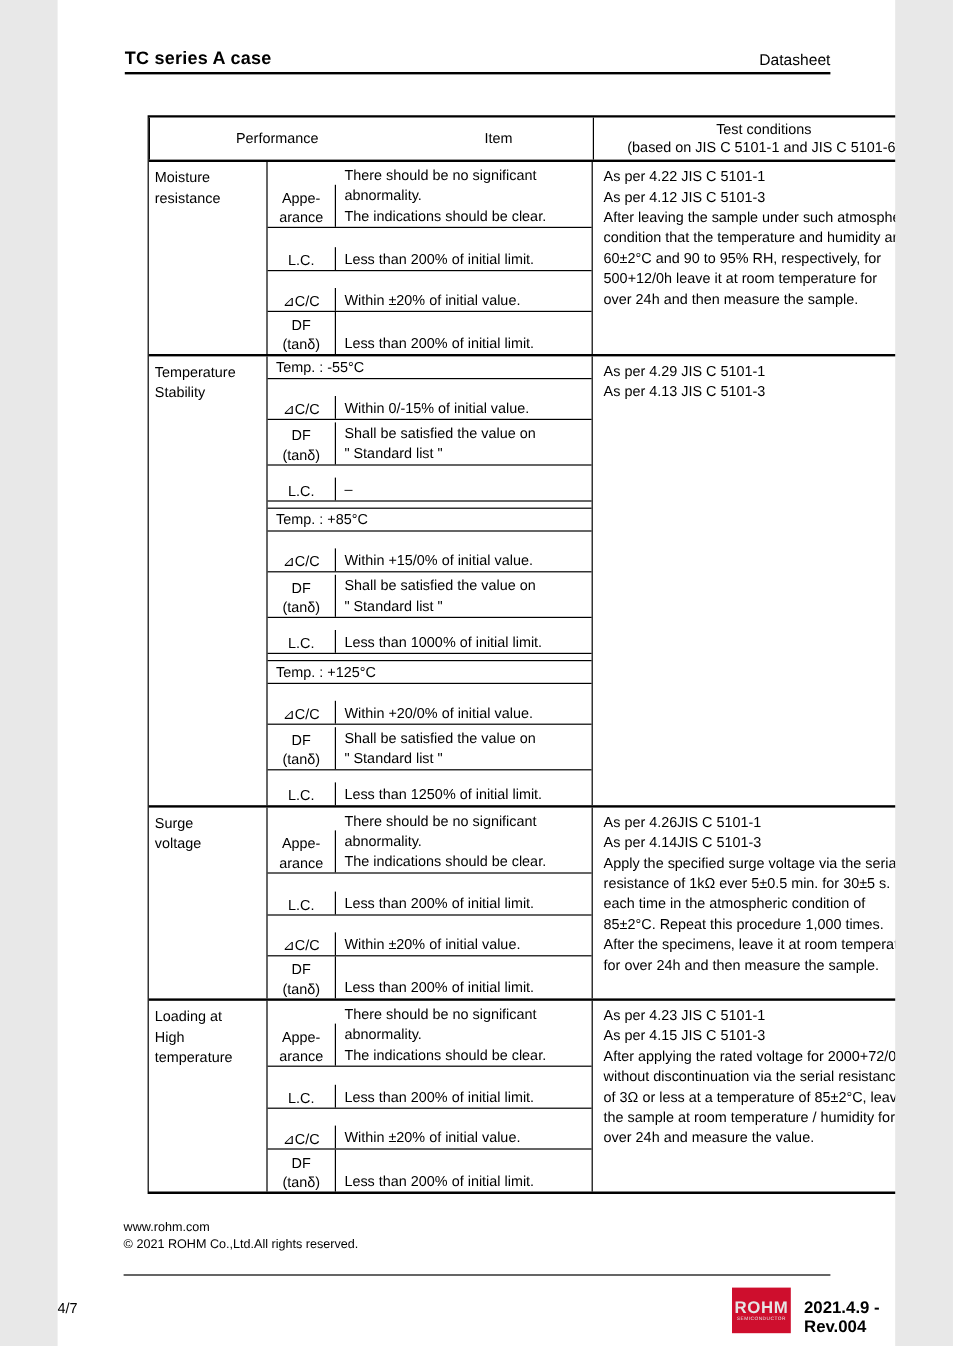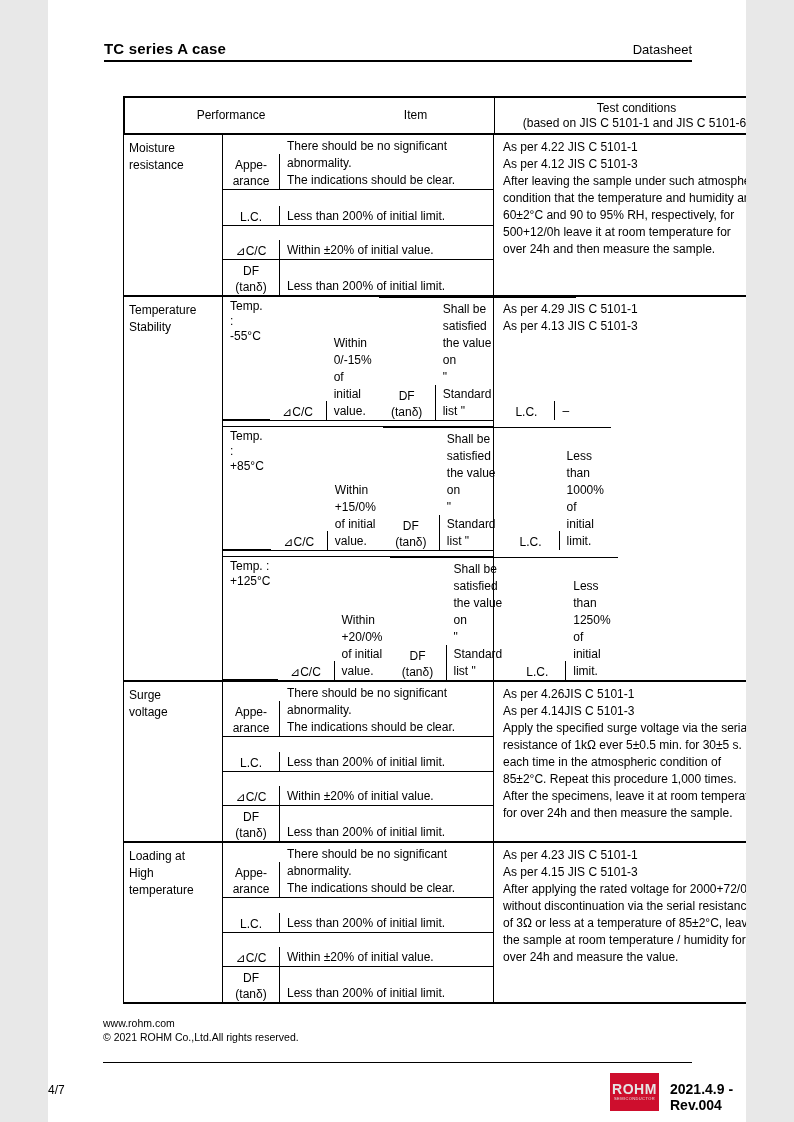--- a/index.html
+++ b/index.html
@@ -39,21 +39,21 @@
   .ptext{flex:1;padding:3px 7px 0;line-height:17px;white-space:pre-line;}
   .cond-cell{flex:1;padding:4px 9px 0;line-height:17px;white-space:pre-line;}
 
   .rh-app{min-height:52px;}
   .rh-a{min-height:36px;}
   .rh-b{min-height:34px;}
   .rh-c{min-height:32px;}
   .rh-d{min-height:35px;}
 
   
-  .temp-block{border-bottom:1px solid #000;display:flex;flex-direction:row;}
+  .temp-block{border-bottom:1px solid #000;display:flex;flex-direction:column;}
   .temp-block.bt{border-top:1px solid #000;}
   .temp-block.last{border-bottom:0;}
   .temp-head{border-bottom:1px solid #000;padding:2px 7px 1px;line-height:15px;min-height:18px;}
   .temp-head + .prow{border-top:0;}
   .rh-dcc{min-height:33px;}
   .rh-df{min-height:32px;}
   .rh-lc{min-height:30px;}
   .temp-gap{height:5px;}
 
   

